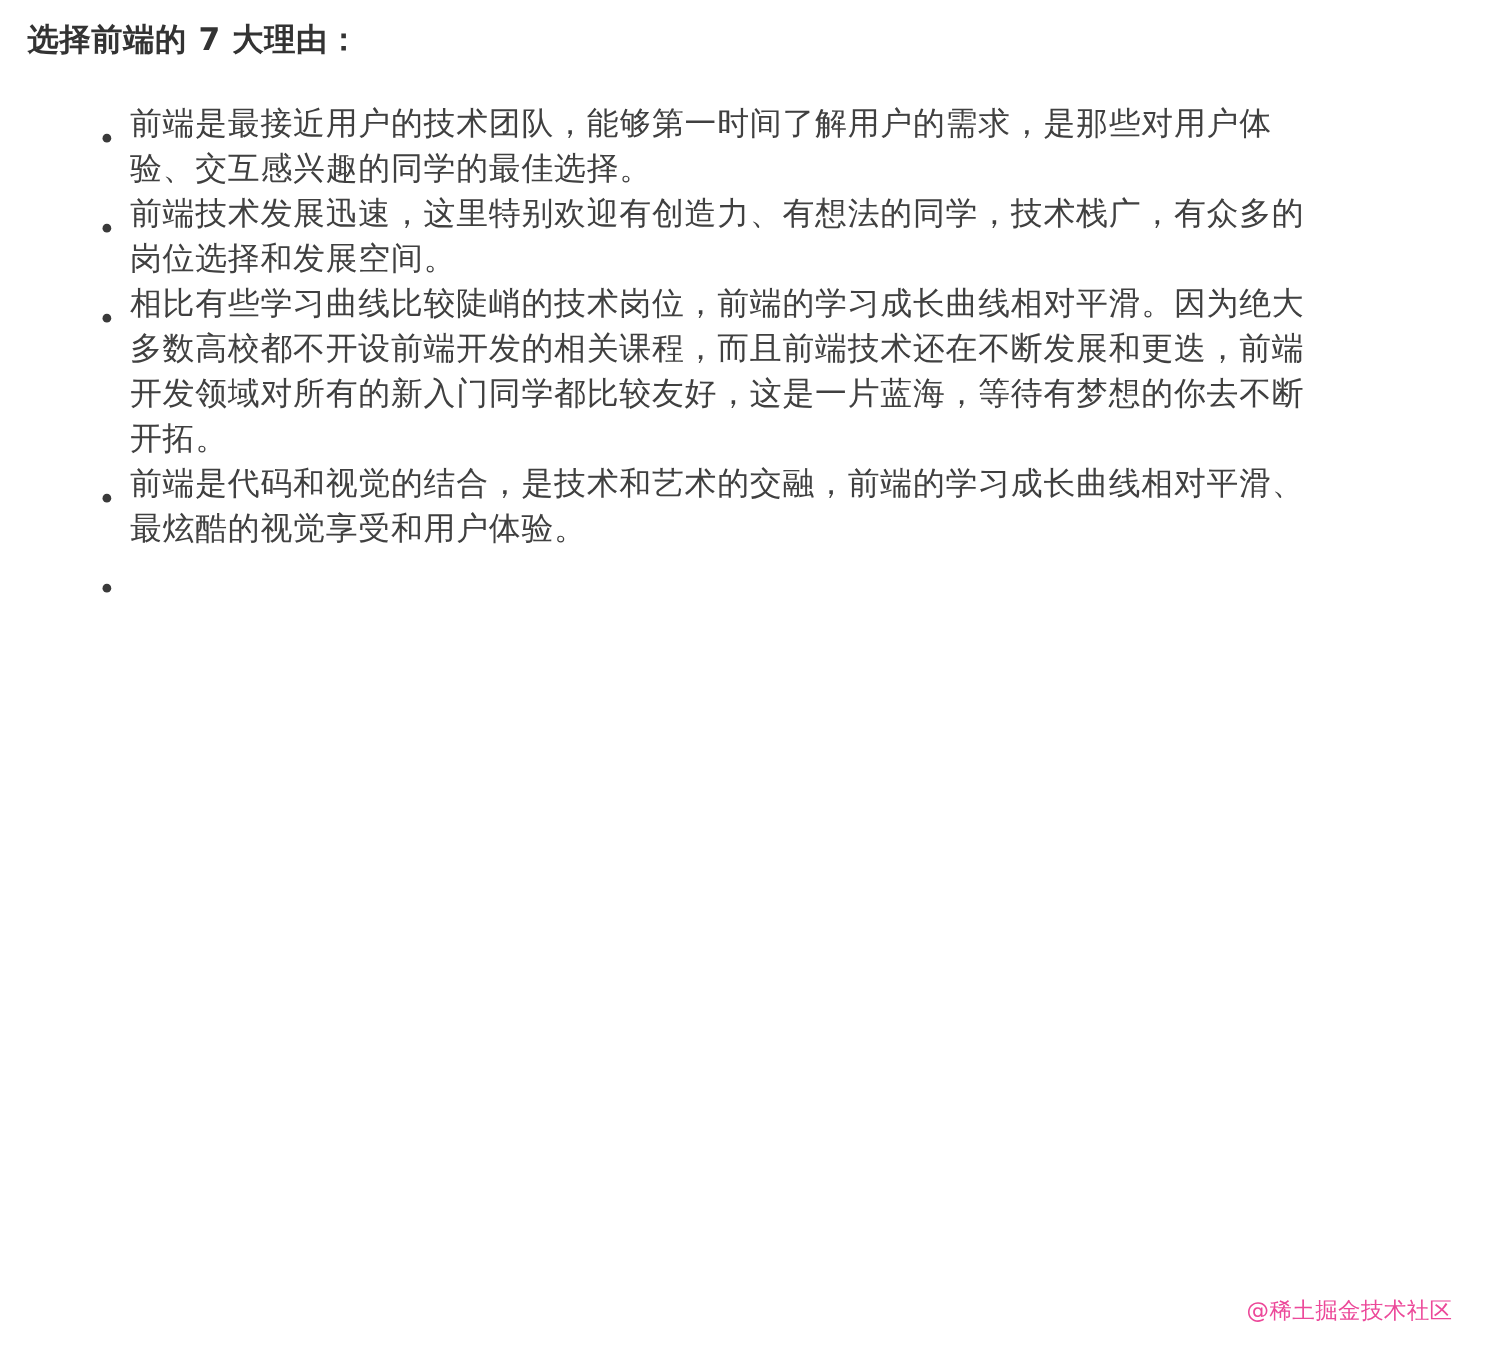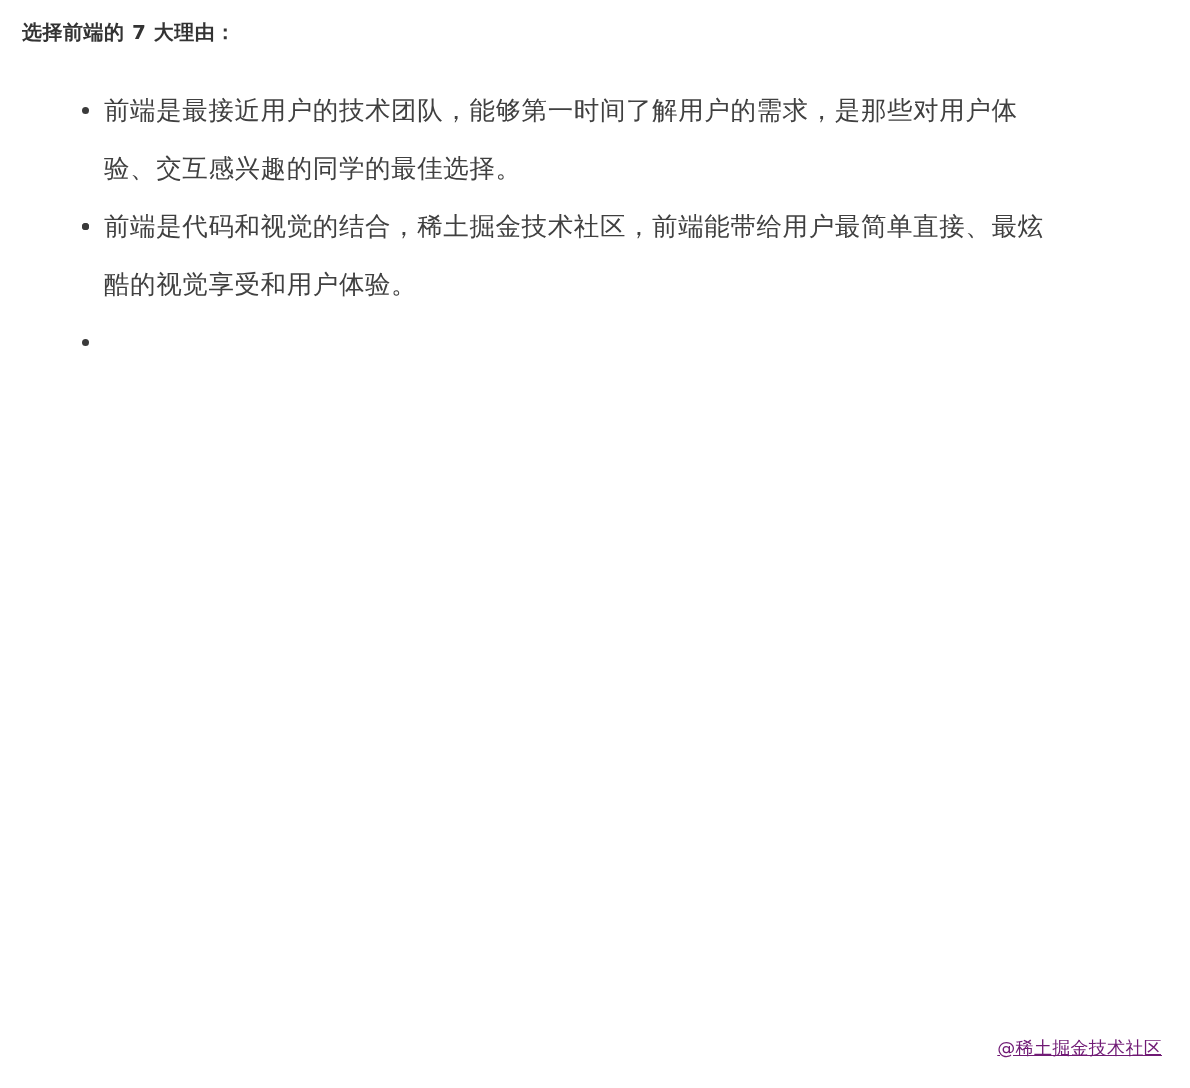--- a/index.html
+++ b/index.html
@@ -13,77 +13,81 @@
       position: relative;
       overflow: hidden;
       font-family: "DejaVu Sans", "Liberation Sans", sans-serif;
       color: #333333;
     }
     .heading {
       position: absolute;
       left: 22px;
       top: 12px;
       margin: 0;
-      font-size: 20px;
+      font-size: 25px;
       font-weight: bold;
       line-height: 40px;
       color: #333333;
       letter-spacing: 0.5px;
     }
     .reasons {
       position: absolute;
       left: 0;
       top: 81px;
       margin: 0;
       padding: 0 0 0 104px;
       width: 946px;
       list-style: none;
     }
     .reason {
       position: relative;
       font-size: 25.5px;
-      line-height: 58px;
+      line-height: 36px;
       color: #404040;
       letter-spacing: 0.6px;
       word-break: break-all;
     }
     .bullet {
       position: absolute;
       left: -22px;
       top: 26px;
       width: 7px;
       height: 7px;
       border-radius: 50%;
       background: #3a3a3a;
     }
     .watermark {
       position: absolute;
       right: 28px;
       bottom: 28px;
       font-size: 18px;
-      color: #701a75;
+      color: #ec4899;
       letter-spacing: 0.3px;
-      text-decoration: underline;
     }
   </style>
 </head>
 <body>
 
 <h3 class="heading">选择前端的 7 大理由：</h3>
 
 <ul class="reasons">
   <li class="reason">
     <span class="bullet"></span>
     <span>前端是最接近用户的技术团队，能够第一时间了解用户的需求，是那些对用户体验、交互感兴趣的同学的最佳选择。</span>
   </li>
   <li class="reason">
     <span class="bullet"></span>
+    <span>前端技术发展迅速，这里特别欢迎有创造力、有想法的同学，技术栈广，有众多的岗位选择和发展空间。</span>
   </li>
   <li class="reason">
     <span class="bullet"></span>
-    <span>前端是代码和视觉的结合，稀土掘金技术社区，前端能带给用户最简单直接、最炫酷的视觉享受和用户体验。</span>
+    <span>相比有些学习曲线比较陡峭的技术岗位，前端的学习成长曲线相对平滑。因为绝大多数高校都不开设前端开发的相关课程，而且前端技术还在不断发展和更迭，前端开发领域对所有的新入门同学都比较友好，这是一片蓝海，等待有梦想的你去不断开拓。</span>
+  </li>
+  <li class="reason">
+    <span class="bullet"></span>
+    <span>前端是代码和视觉的结合，是技术和艺术的交融，前端的学习成长曲线相对平滑、最炫酷的视觉享受和用户体验。</span>
   </li>
   <li class="reason">
     <span class="bullet"></span>
   </li>
 </ul>
 
 <div class="watermark">@稀土掘金技术社区</div>
 
 </body></html>

